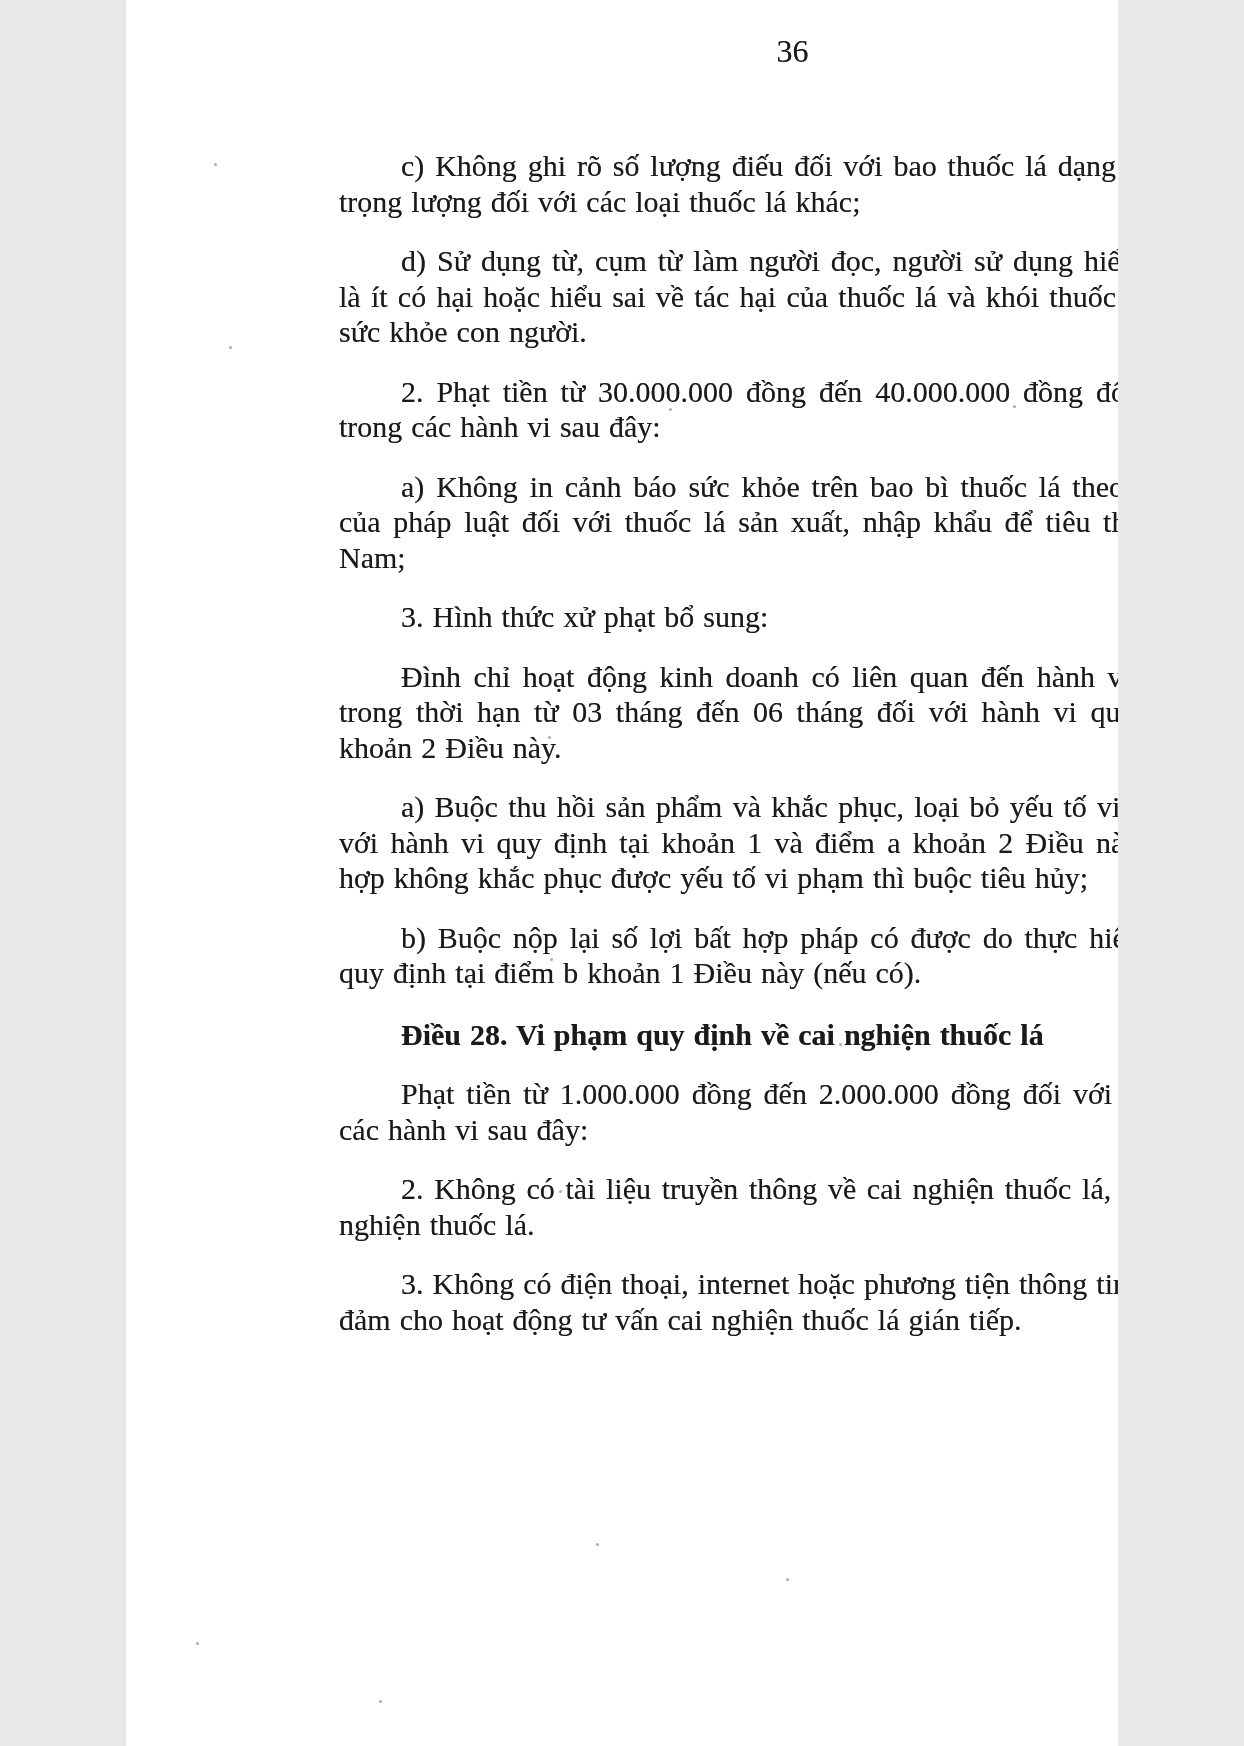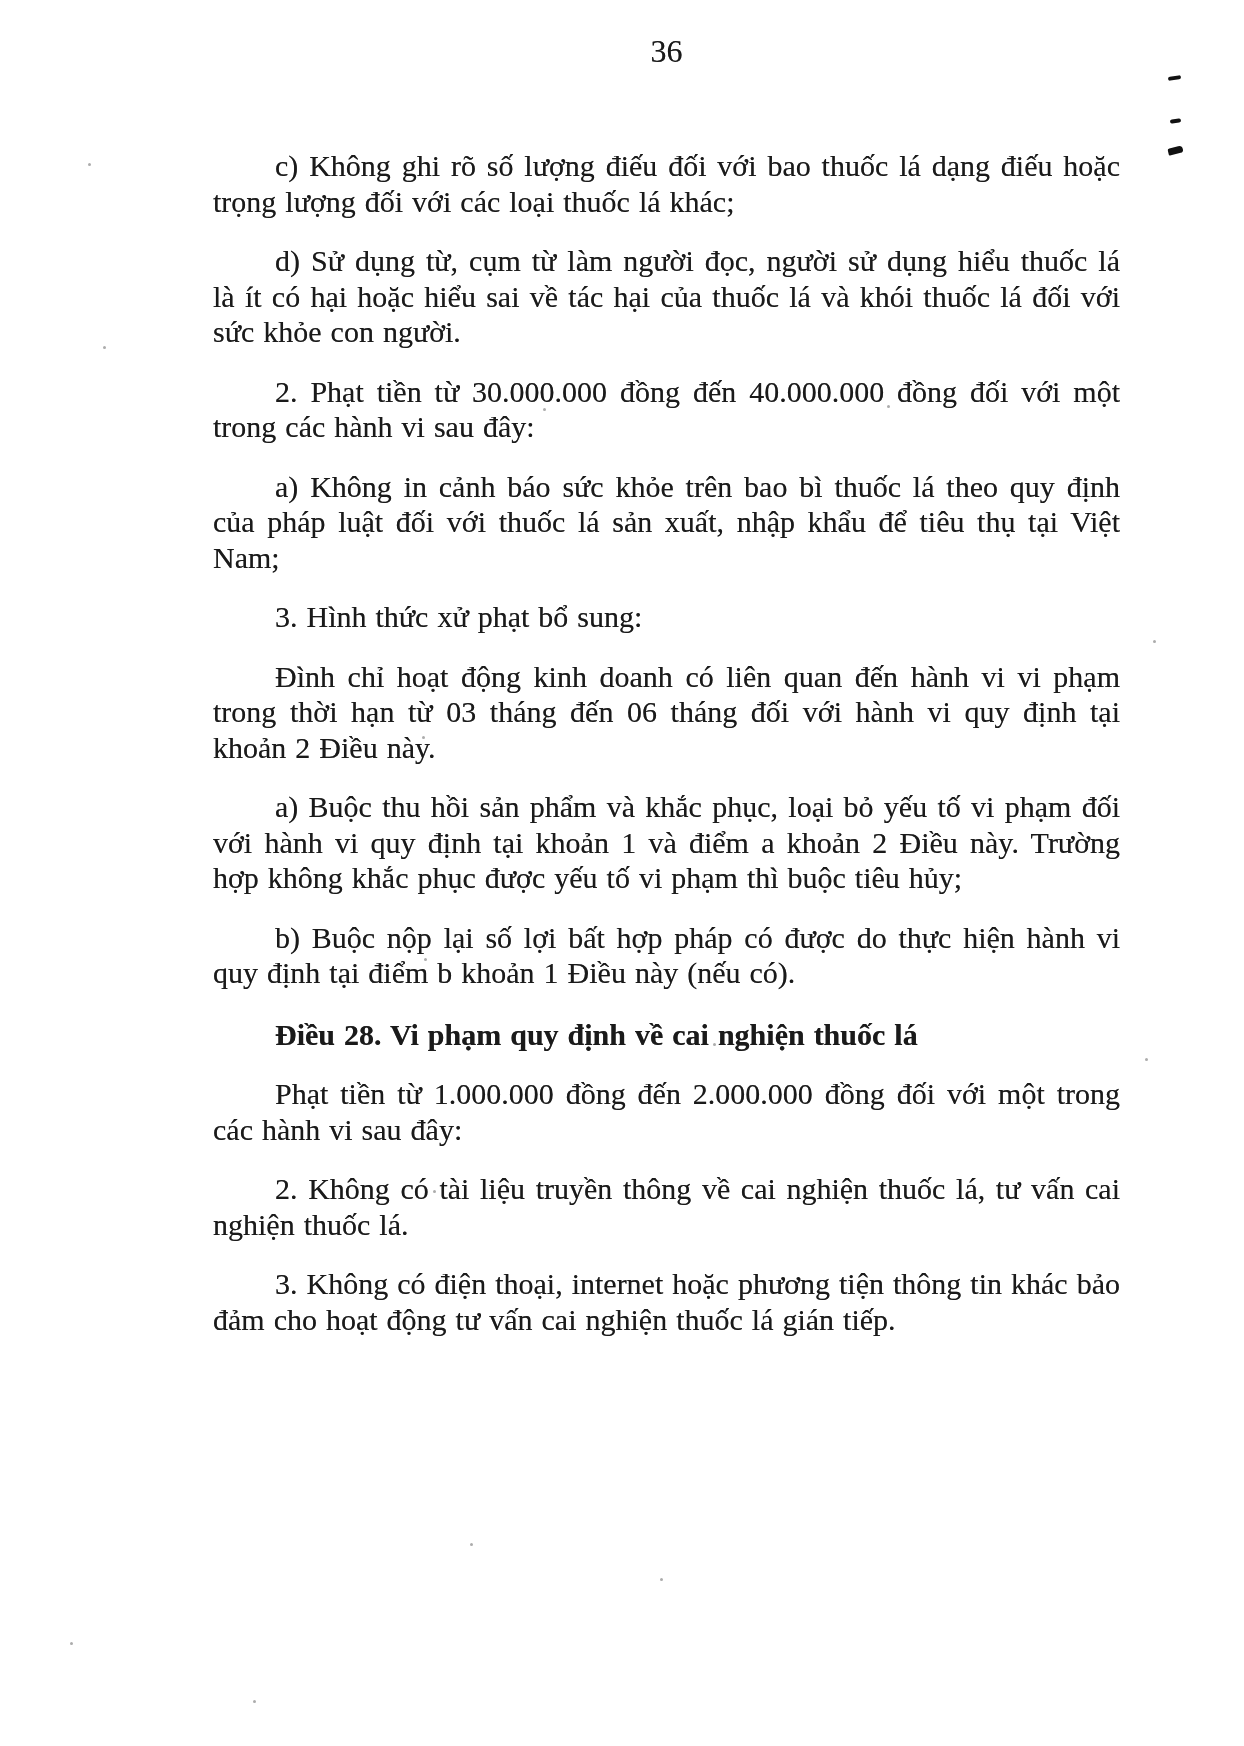--- a/index.html
+++ b/index.html
@@ -3,21 +3,21 @@
 <meta charset="utf-8">
 <title>Scanned document page 36</title>
 <style>
   html, body {
     margin: 0;
     padding: 0;
     background: #e8e8e8;
   }
   .page {
     position: relative;
-    width: 1244px;
+    width: 992px;
     height: 1746px;
     margin: 0 auto;
     background: #ffffff;
     overflow: hidden;
     font-family: "Liberation Serif", "DejaVu Serif", serif;
     color: #1a1a1a;
     
     text-shadow: 0 0 0.45px rgba(10,10,10,0.55);
   }
   .page-number {

